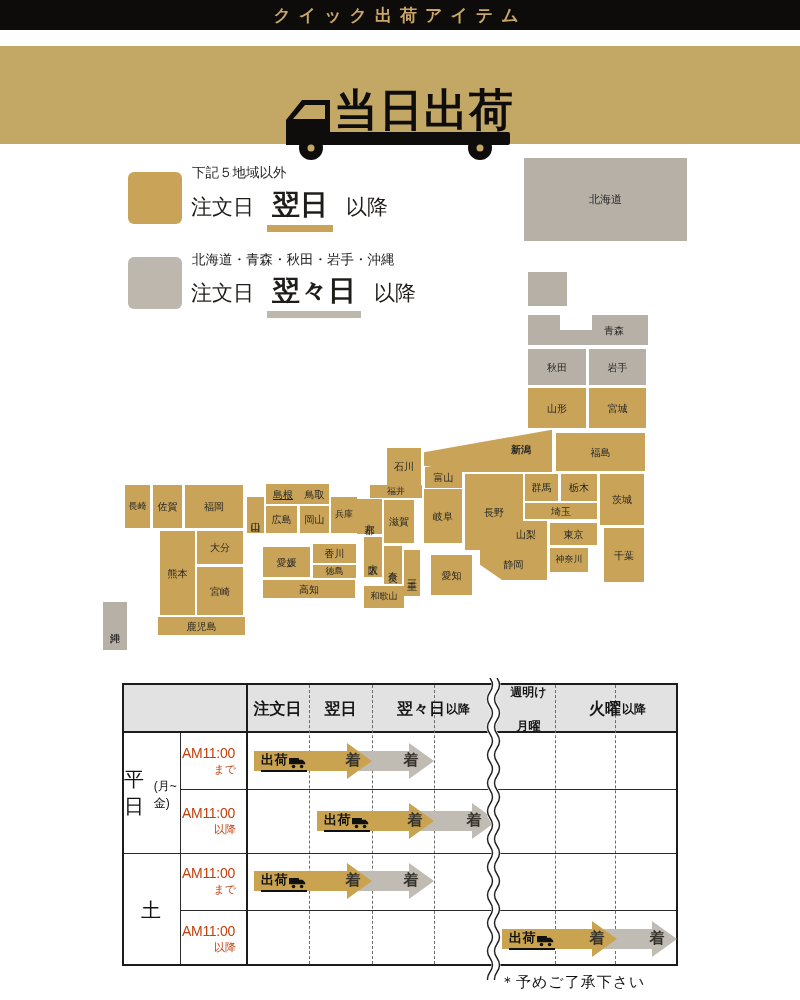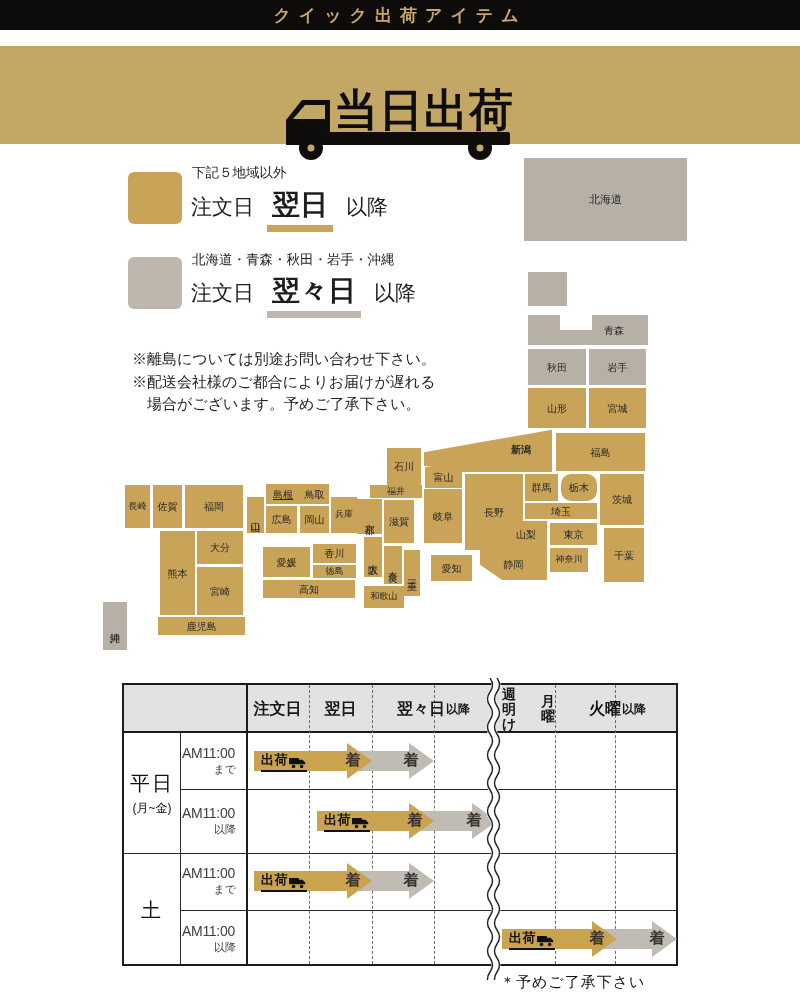--- a/index.html
+++ b/index.html
@@ -44,25 +44,25 @@
   
   #tbl{position:absolute;left:122px;top:683px;width:556px;height:283px;border:2px solid var(--ink);overflow:visible;}
   #tbl .thead{position:absolute;left:0;top:0;width:100%;height:48px;background:var(--header-bg);border-bottom:2px solid var(--ink);}
   .vline{position:absolute;top:0;bottom:0;width:0;border-left:1px solid #2a2a2a;}
   .vline.thick{border-left-width:2px;border-left-color:var(--ink);}
   .vdash{position:absolute;top:0;bottom:0;width:0;border-left:1px dashed #6b6b6b;}
   .hline{position:absolute;height:0;border-top:1px solid #2a2a2a;}
   .hline.grp{border-top-width:1.5px;}
   .hcell{position:absolute;top:0;height:48px;display:flex;align-items:center;justify-content:center;font-size:16px;font-weight:600;color:#161616;z-index:2;}
   .hcell small{font-size:12px;font-weight:600;margin-left:1px;}
-  .hcell.two{flex-direction:row;font-size:14px;line-height:15px;gap:19px;}
-  .gcell{position:absolute;left:0;width:56px;display:flex;flex-direction:column;align-items:center;justify-content:center;color:#111;}
+  .hcell.two{flex-direction:column;font-size:12px;line-height:15px;gap:19px;}
+  .gcell{position:absolute;left:0;width:56px;display:flex;flex-direction:row;align-items:center;justify-content:center;color:#111;}
   .gcell .gl{font-size:20px;letter-spacing:2px;}
   .gcell .gs{font-size:12px;margin-top:3px;}
-  .tcell{position:absolute;left:58px;width:58px;color:#404040;}
+  .tcell{position:absolute;left:58px;width:58px;color:#c2410c;}
   .tcell .am{font-size:14px;letter-spacing:-0.3px;}
   .tcell .q{font-size:11px;text-align:right;padding-right:4px;margin-top:1px;}
 
   .arrow{position:absolute;height:36px;z-index:1;}
   .arrow .bd{position:absolute;left:0;top:8px;height:20px;right:25px;}
   .arrow .hd{position:absolute;right:0;top:0;width:0;height:0;border-top:18px solid transparent;border-bottom:18px solid transparent;}
   .arrow.gold{z-index:2;}
   .arrow.gold .bd{background:var(--arrow-gold);}
   .arrow.gold .hd{border-left:25px solid var(--arrow-gold);}
   .arrow.gray .bd{background:var(--arrow-gray);}
@@ -106,25 +106,20 @@
   </div>
 
   <div class="sq" style="left:128px;top:257px;background:var(--legend-gray);"></div>
   <div class="cond" style="left:192px;top:251px;">北海道・青森・秋田・岩手・沖縄</div>
   <div class="lrow" style="left:191px;top:272px;">
     <span class="n">注文日</span>
     <span class="hl gray-u">翌々日</span>
     <span class="n">以降</span>
   </div>
 
-  <div class="notes">
-    <div>※離島については別途お問い合わせ下さい。</div>
-    <div>※配送会社様のご都合によりお届けが遅れる</div>
-    <div>　場合がございます。予めご了承下さい。</div>
-  </div>
 
   <div>
     <div class="pf gr b" style="left:524px;top:158px;width:163px;height:83px;">
         <span>北海道</span>
       </div>
     <div class="pf gr" style="left:528px;top:272px;width:39px;height:34px;"></div>
     <div class="pf gr" style="left:528px;top:315px;width:120px;height:30px;padding-left:52px;">
         <span>青森</span>
       </div>
     <div class="notch" style="left:560px;top:315px;width:32px;height:15px;"></div>
@@ -154,21 +149,21 @@
       </div>
     <div class="pf g s" style="left:370px;top:485px;width:52px;height:13px;">
         <span>福井</span>
       </div>
     <div class="pf g" style="left:465px;top:474px;width:58px;height:76px;">
         <span>長野</span>
       </div>
     <div class="pf g" style="left:525px;top:474px;width:33px;height:27px;">
         <span>群馬</span>
       </div>
-    <div class="pf g" style="left:561px;top:474px;width:36px;height:27px;border-radius:10px;">
+    <div class="pf g" style="left:561px;top:474px;width:36px;height:27px;">
         <span>栃木</span>
       </div>
     <div class="pf g" style="left:600px;top:474px;width:44px;height:51px;">
         <span>茨城</span>
       </div>
     <div class="pf g" style="left:525px;top:503px;width:72px;height:16px;">
         <span>埼玉</span>
       </div>
     <div class="pf g" style="left:505px;top:521px;width:42px;height:27px;">
         <span>山梨</span>
@@ -181,21 +176,21 @@
       </div>
     <div class="pf g s" style="left:550px;top:548px;width:38px;height:24px;">
         <span>神奈川</span>
       </div>
     <div class="pf g shizuoka" style="left:480px;top:548px;width:67px;height:32px;text-align:center;">
         <span>静岡</span>
       </div>
     <div class="pf g" style="left:424px;top:489px;width:38px;height:54px;">
         <span>岐阜</span>
       </div>
-    <div class="pf g" style="left:431px;top:555px;width:41px;height:26px;align-items:center;">
+    <div class="pf g" style="left:431px;top:555px;width:41px;height:40px;align-items:center;">
         <span>愛知</span>
       </div>
     <div class="pf g v" style="left:404px;top:550px;width:16px;height:46px;">
         <span>三重</span>
       </div>
     <div class="pf g" style="left:384px;top:500px;width:30px;height:43px;">
         <span>滋賀</span>
       </div>
     <div class="pf g v" style="left:357px;top:499px;width:25px;height:35px;">
         <span>京都</span>

